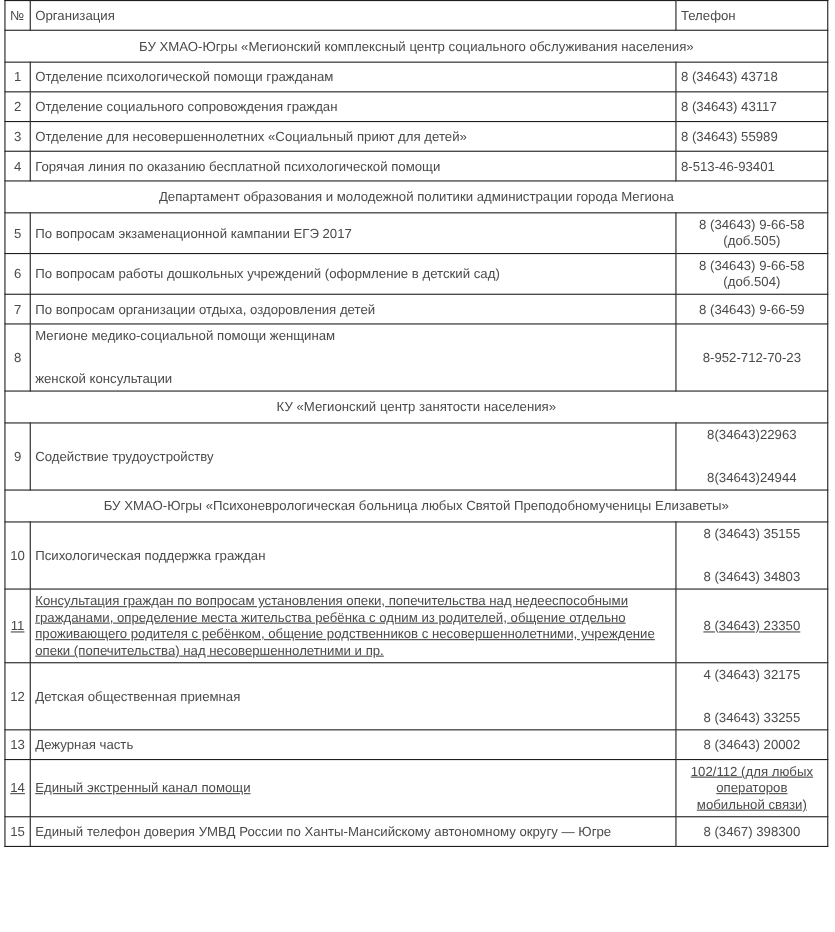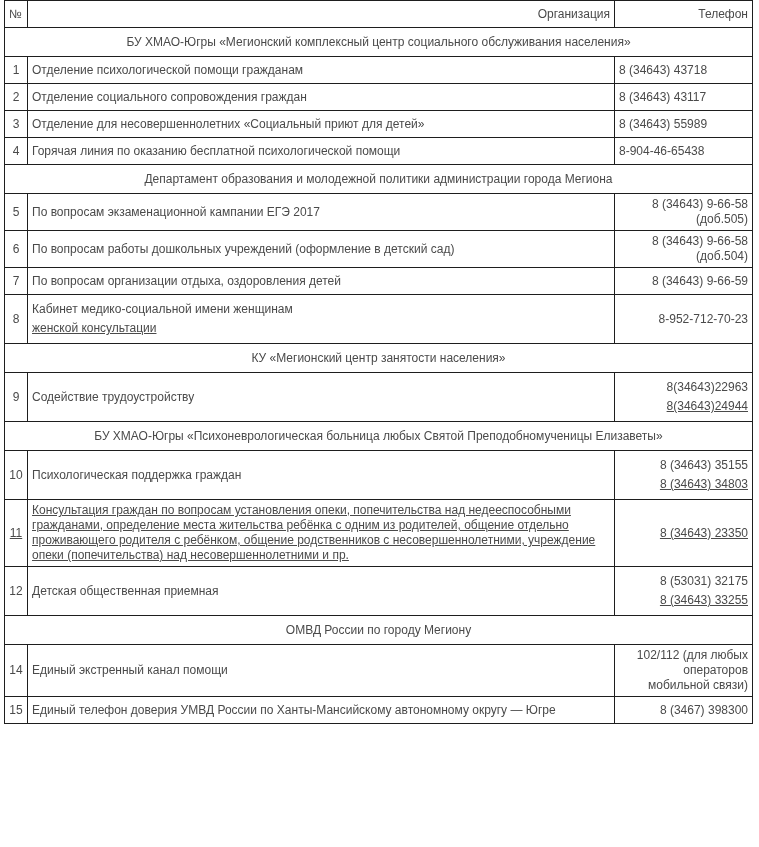--- a/index.html
+++ b/index.html
@@ -16,36 +16,36 @@
   }
   table.contacts td, table.contacts th {
     border: 1px solid #1e1e1e;
     padding: 3px 4px;
     vertical-align: middle;
     font-weight: normal;
   }
   col.c-num { width: 23px; }
   col.c-org { width: 587px; }
   col.c-tel { width: 138px; }
-  th { height: 20px; text-align: right; }
+  th { height: 20px; text-align: left; }
   th.num { text-align: left; padding-left: 3px; }
   td.num { text-align: center; padding: 3px 2px; }
   td.section { text-align: center; height: 20px; }
   td.tel-right { text-align: left; padding-right: 10px; }
-  td.tel-left { text-align: right; }
+  td.tel-left { text-align: center; }
   .line { display: block; }
-  .gap-lines .line + .line { margin-top: 4px; text-decoration: underline; }
+  .gap-lines .line + .line { margin-top: 24px; }
   tr.r-h th { height: 20px; }
   tr.r-sec td { height: 22px; margin-left: 13px; }
   tr.r-1 td { height: 20px; }
   tr.r-2 td { height: 30px; }
   tr.r-8 td { height: 42px; }
   tr.r-dbl td { height: 42px; }
   tr.r-11 td { height: 60px; text-decoration: underline; }
-  tr.r-14 td { height: 45px; }
+  tr.r-14 td { height: 45px; text-decoration: underline; }
 </style>
 </head>
 <body>
 
 <table class="contacts">
   <colgroup>
       <col class="c-num">
       <col class="c-org">
       <col class="c-tel">
     </colgroup>
@@ -72,21 +72,21 @@
       <td class="tel-right">8 (34643) 43117</td>
     </tr>
     <tr class="r-1">
       <td class="num">3</td>
       <td>Отделение для несовершеннолетних «Социальный приют для детей»</td>
       <td class="tel-right">8 (34643) 55989</td>
     </tr>
     <tr class="r-1">
       <td class="num">4</td>
       <td>Горячая линия по оказанию бесплатной психологической помощи</td>
-      <td class="tel-right">8-904-46-65438</td>
+      <td class="tel-right">8-513-46-93401</td>
     </tr>
 
     <tr class="r-sec">
       <td colspan="3" class="section">Департамент образования и молодежной политики администрации города Мегиона</td>
     </tr>
     <tr class="r-2">
       <td class="num">5</td>
       <td>По вопросам экзаменационной кампании ЕГЭ 2017</td>
       <td class="tel-left">8 (34643) 9-66-58 (доб.505)</td>
     </tr>
@@ -97,21 +97,21 @@
     </tr>
     <tr class="r-1">
       <td class="num">7</td>
       <td>По вопросам организации отдыха, оздоровления детей</td>
       <td class="tel-left">8 (34643) 9-66-59</td>
     </tr>
 
     <tr class="r-8">
       <td class="num">8</td>
       <td class="gap-lines">
-        <span class="line">Кабинет медико-социальной имени женщинам</span>
+        <span class="line">Мегионе медико-социальной помощи женщинам</span>
         <span class="line">женской консультации</span>
       </td>
       <td class="tel-left">8-952-712-70-23</td>
     </tr>
 
     <tr class="r-sec">
       <td colspan="3" class="section">КУ «Мегионский центр занятости населения»</td>
     </tr>
     <tr class="r-dbl">
       <td class="num">9</td>
@@ -137,27 +137,29 @@
     <tr class="r-11">
       <td class="num">11</td>
       <td>Консультация граждан по вопросам установления опеки, попечительства над недееспособными гражданами, определение места жительства ребёнка с одним из родителей, общение отдельно проживающего родителя с ребёнком, общение родственников с несовершеннолетними, учреждение опеки (попечительства) над несовершеннолетними и пр.</td>
       <td class="tel-left">8 (34643) 23350</td>
     </tr>
 
     <tr class="r-dbl">
       <td class="num">12</td>
       <td>Детская общественная приемная</td>
       <td class="tel-left gap-lines">
-        <span class="line">8 (53031) 32175</span>
+        <span class="line">4 (34643) 32175</span>
         <span class="line">8 (34643) 33255</span>
       </td>
     </tr>
 
-    <tr class="r-sec">
-      <td colspan="3" class="section">ОМВД России по городу Мегиону</td>
+    <tr class="r-1">
+      <td class="num">13</td>
+      <td>Дежурная часть</td>
+      <td class="tel-left">8 (34643) 20002</td>
     </tr>
     <tr class="r-14">
       <td class="num">14</td>
       <td>Единый экстренный канал помощи</td>
       <td class="tel-left">102/112 (для любых операторов мобильной связи)</td>
     </tr>
     <tr class="r-1">
       <td class="num">15</td>
       <td>Единый телефон доверия УМВД России по Ханты-Мансийскому автономному округу — Югре</td>
       <td class="tel-left">8 (3467) 398300</td>

